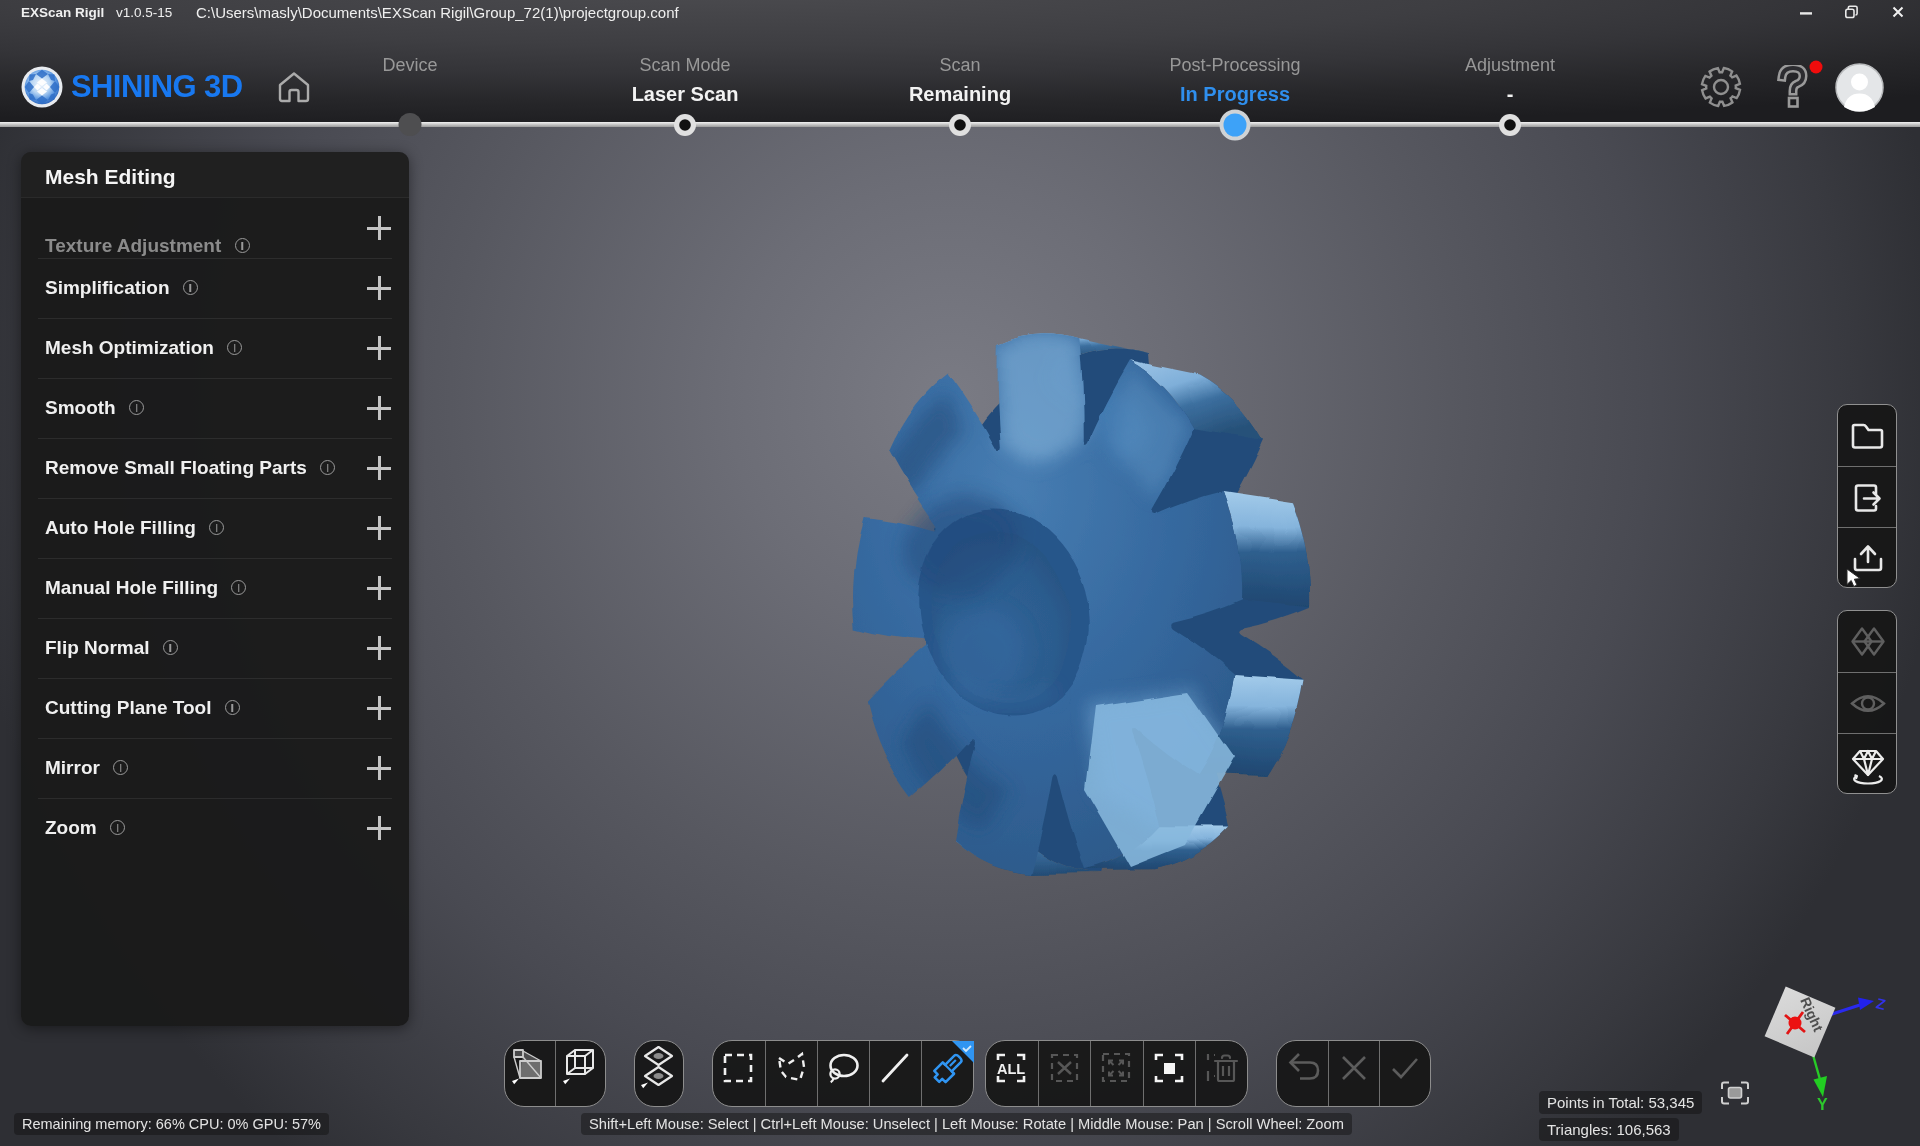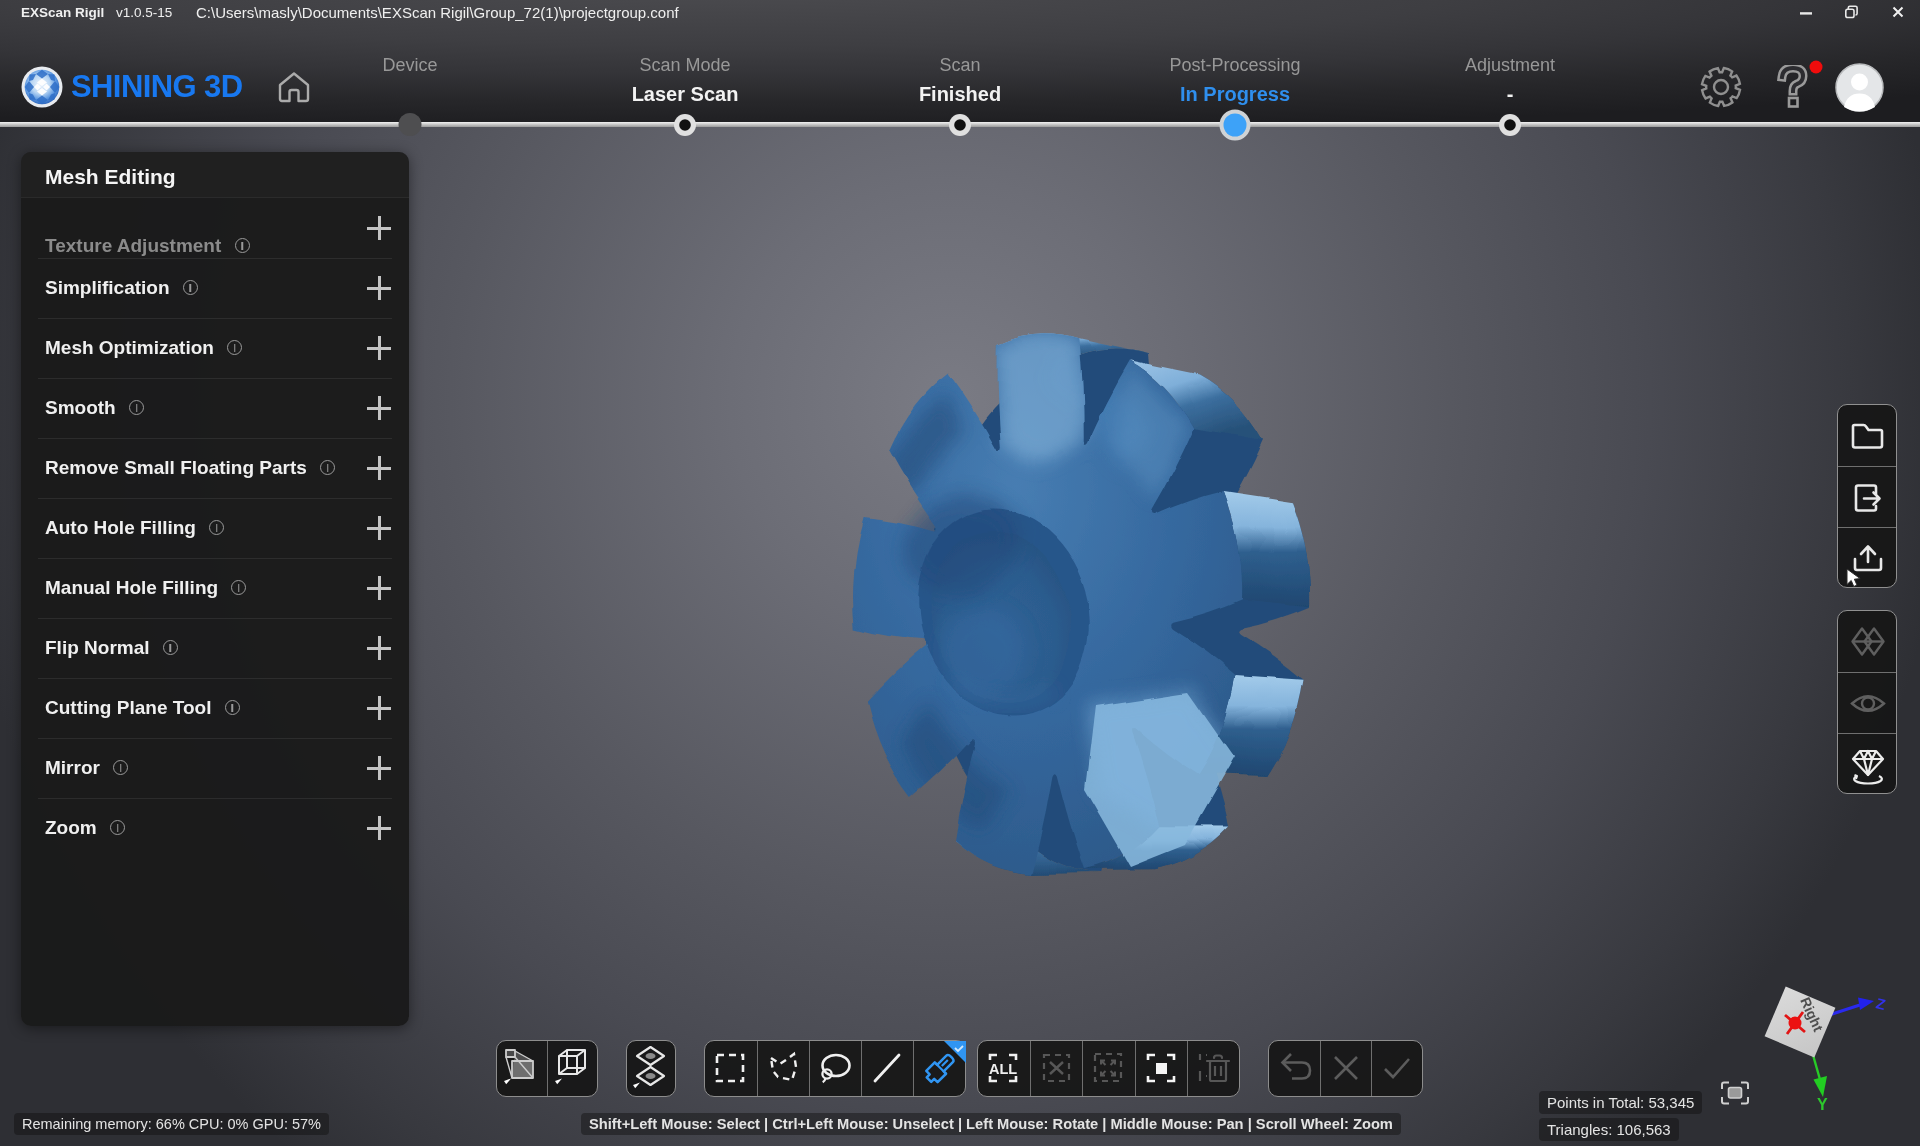--- a/index.html
+++ b/index.html
@@ -59,22 +59,22 @@
   .mrow + .mrow::before { content:""; position:absolute; left:17px; right:17px; top:0; height:1px;
     background:rgba(255,255,255,0.08); }
 
   
   .rgroup { position:absolute; left:1837px; width:60px; background:rgba(22,22,22,0.92);
     border:1.5px solid #909090; border-radius:10px; }
   .rbtn { width:100%; height:61px; position:relative; }
   .rbtn + .rbtn { border-top:1.5px solid #6f6f6f; }
 
   
-  .bgroup { position:absolute; top:1040px; height:57px; background:rgba(22,22,22,0.92);
-    border:1.5px solid #8d8d8d; border-radius:10px; display:flex; }
+  .bgroup { position:absolute; top:1040px; height:67px; background:rgba(22,22,22,0.92);
+    border:1.5px solid #8d8d8d; border-radius:20px; display:flex;margin-left:8px; }
   .bbtn { height:100%; position:relative; }
   .bbtn + .bbtn { border-left:1.5px solid #6f6f6f; }
 
   .statuschip { position:absolute; background:rgba(15,15,15,0.45); color:#e3e3e3;
     font-size:14.5px; padding:3px 8px; border-radius:4px; white-space:nowrap; }
 </style>
 </head>
 <body>
 <div id="stage">
   <div id="headerbg"></div>
@@ -131,21 +131,21 @@
 
     <div class="navcol" style="left:260px;">
         <div class="navlab">Device</div>
       </div>
     <div class="navcol" style="left:535px;">
         <div class="navlab">Scan Mode</div>
         <div class="navval">Laser Scan</div>
       </div>
     <div class="navcol" style="left:810px;">
         <div class="navlab">Scan</div>
-        <div class="navval">Finished</div>
+        <div class="navval">Remaining</div>
       </div>
     <div class="navcol" style="left:1085px;">
         <div class="navlab">Post-Processing</div>
         <div class="navval" style="color:#2f8fee;">In Progress</div>
       </div>
     <div class="navcol" style="left:1360px;">
         <div class="navlab">Adjustment</div>
         <div class="navval">-</div>
       </div>
 
@@ -462,17 +462,17 @@
     <g fill="none" stroke="#cfcfcf" stroke-width="2">
       <path d="M 1 8 V 3.5 Q 1 1.5 3 1.5 H 8"></path>
       <path d="M 20 1.5 h 5 q 2 0 2 2 V 8"></path>
       <path d="M 27 16 v 4.5 q 0 2 -2 2 h -5"></path>
       <path d="M 8 22.5 H 3 q -2 0 -2 -2 V 16"></path>
     </g>
     <rect x="7.5" y="6.5" width="13" height="10.5" rx="2" fill="#9a9a9a" stroke="#d0d0d0" stroke-width="1.6"></rect>
   </svg>
 
   <div class="statuschip" style="left:14px; top:1113px;">Remaining memory: 66% CPU: 0% GPU: 57%</div>
-  <div class="statuschip" style="left:581px; top:1113px; font-size:14.7px;font-weight:bold;">Shift+Left Mouse: Select | Ctrl+Left Mouse: Unselect | Left Mouse: Rotate | Middle Mouse: Pan | Scroll Wheel: Zoom</div>
+  <div class="statuschip" style="left:581px; top:1113px; font-size:14.7px;">Shift+Left Mouse: Select | Ctrl+Left Mouse: Unselect | Left Mouse: Rotate | Middle Mouse: Pan | Scroll Wheel: Zoom</div>
   <div class="statuschip" style="left:1539px; top:1091px; font-size:15px;">Points in Total: 53,345</div>
   <div class="statuschip" style="left:1539px; top:1118px; font-size:15px;">Triangles: 106,563</div>
 
 </div>
 
 </body></html>

